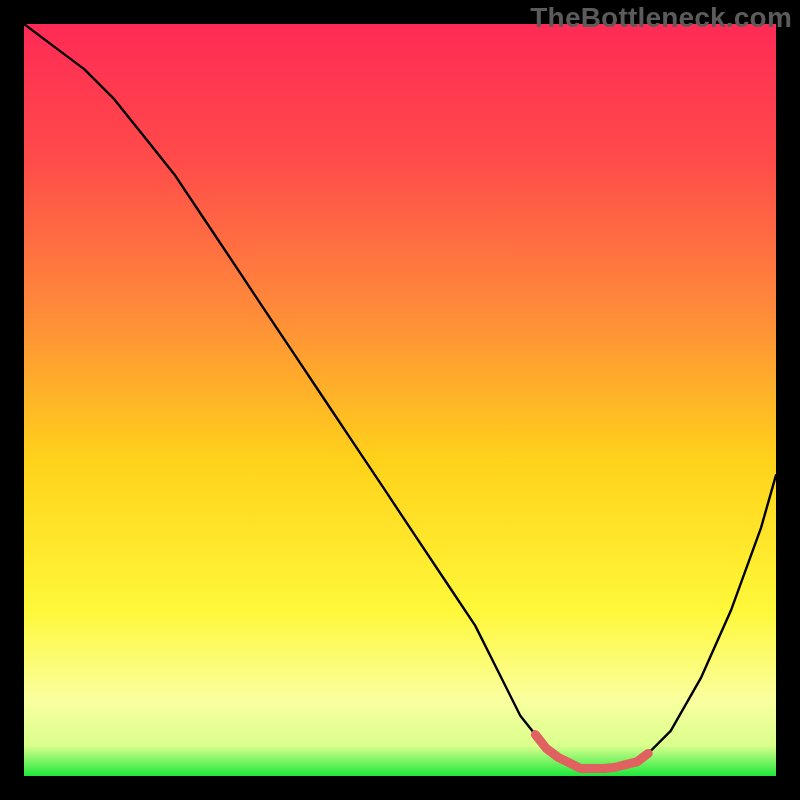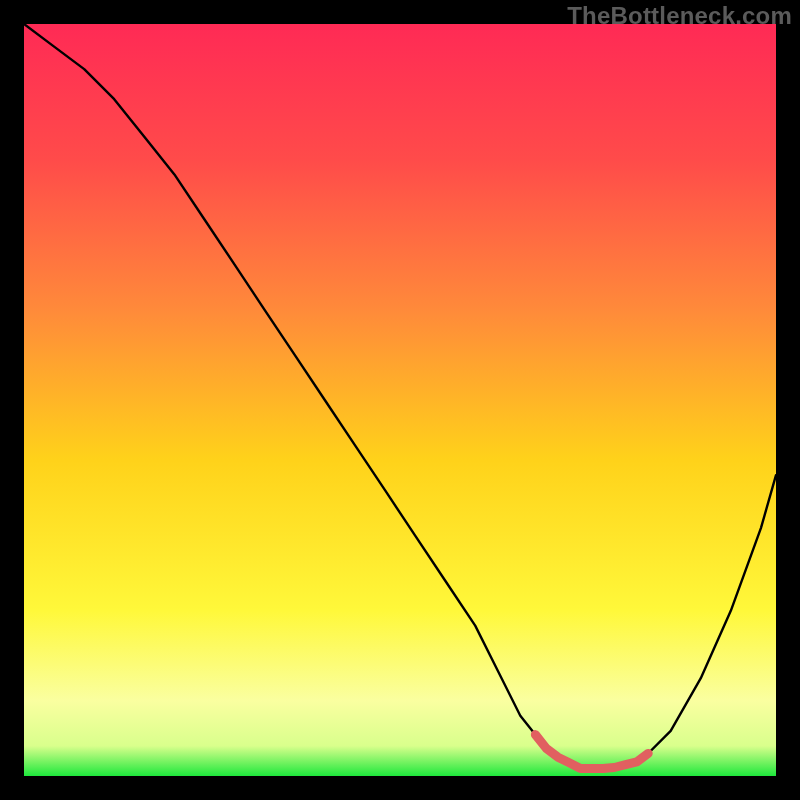--- a/index.html
+++ b/index.html
@@ -26,21 +26,21 @@
   }
   .gradient {
     position: absolute;
     inset: 0;
   }
   .watermark {
     position: absolute;
     top: 2px;
     right: 8px;
     font-family: Arial, Helvetica, sans-serif;
-    font-size: 24px;
+    font-size: 28px;
     font-weight: 600;
     color: #5b5b5b;
     letter-spacing: 0.2px;
     user-select: none;
   }
   svg.curve {
     position: absolute;
     inset: 0;
     width: 100%;
     height: 100%;

